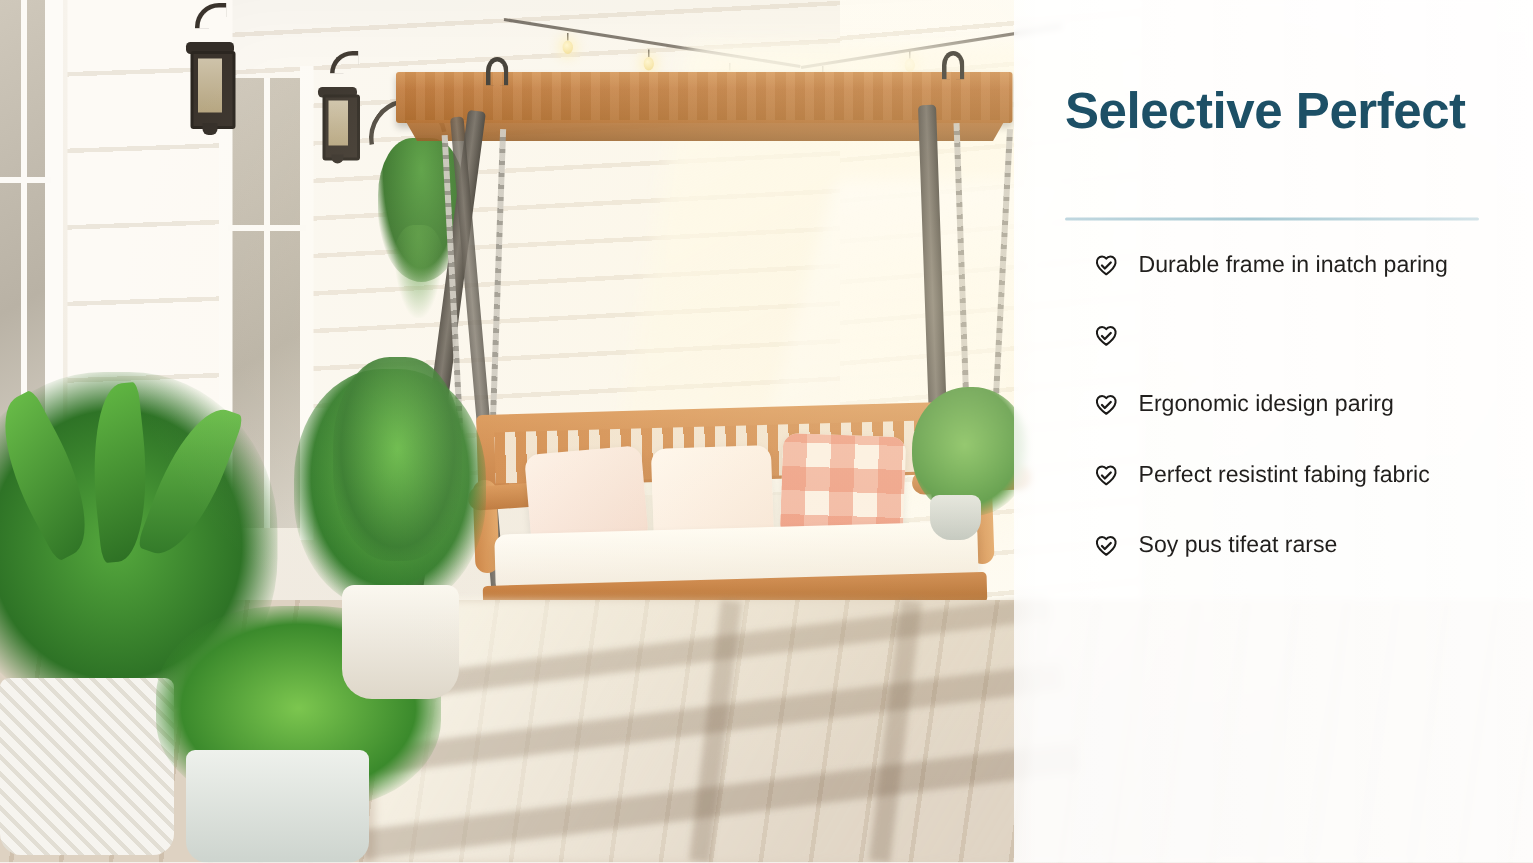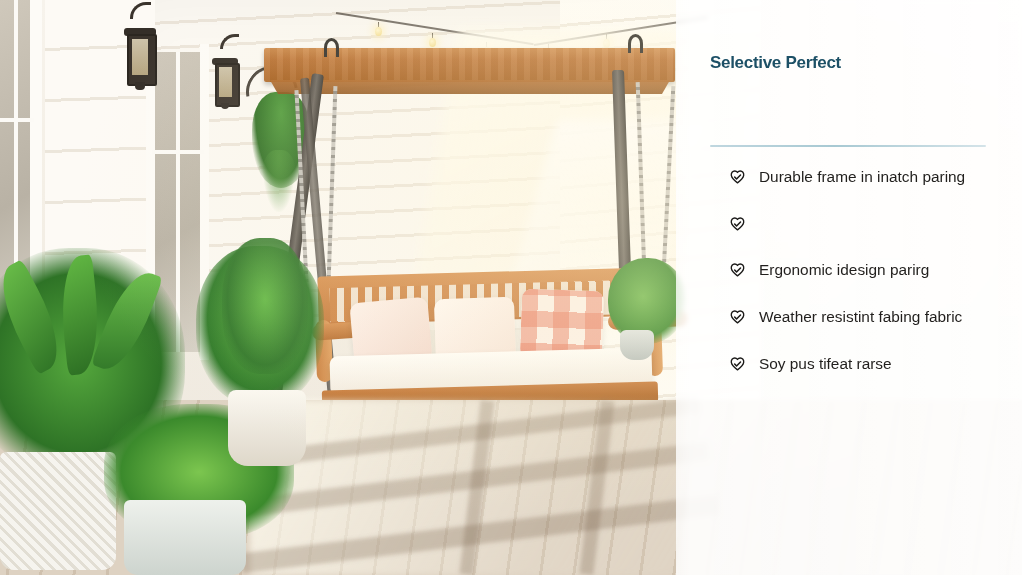--- a/index.html
+++ b/index.html
@@ -187,21 +187,21 @@
   .overlay{
     position:absolute;left:676px;top:0;width:346px;height:575px;
     background:linear-gradient(90deg,rgba(255,255,255,.82) 0px,rgba(255,255,255,.90) 14px,rgba(255,255,255,.93) 100%);
     backdrop-filter:blur(2px);
   }
   .panel-inner{position:absolute;left:34px;top:0;width:300px;height:575px;}
 
   .title{
     position:absolute;left:0;top:52px;width:302px;
     color:#1d5066;
-    font-size:17px;font-weight:bold;line-height:1.32;
+    font-size:34px;font-weight:bold;line-height:1.32;
     letter-spacing:-.3px;
   }
   .divider{
     position:absolute;left:34px;top:145px;width:276px;height:2px;
     background:linear-gradient(90deg,#b9d3dc,#9ec3ce 45%,#cfe0e6);
     border-radius:2px;opacity:.9;
   }
 
   .features{position:absolute;left:18px;top:166px;width:300px;}
   .feature{position:relative;display:flex;align-items:flex-start;gap:12px;margin-bottom:25px;}
@@ -400,21 +400,21 @@
           <span class="ftext">Ergonomic idesign parirg</span>
         </div>
 
         <div class="feature">
           <span class="chk">
             <svg viewBox="0 0 24 24" fill="none">
               <path d="M4.2 9.4c-.5-3.2 1.6-5.6 4.3-5.6 1.5 0 2.7.7 3.5 1.8.8-1.1 2-1.8 3.5-1.8 2.7 0 4.8 2.4 4.3 5.6-.6 3.9-5.4 7.7-7.8 9.4-2.4-1.7-7.2-5.5-7.8-9.4Z" stroke="#1b1a18" stroke-width="1.7" stroke-linejoin="round"></path>
               <path d="M8.4 11.4l2.4 2.5 5-5.1" stroke="#1b1a18" stroke-width="1.9" stroke-linecap="round" stroke-linejoin="round"></path>
             </svg>
           </span>
-          <span class="ftext">Weather resistint fabing fabric</span>
+          <span class="ftext">Perfect resistint fabing fabric</span>
         </div>
 
         <div class="feature">
           <span class="chk">
             <svg viewBox="0 0 24 24" fill="none">
               <path d="M4.2 9.4c-.5-3.2 1.6-5.6 4.3-5.6 1.5 0 2.7.7 3.5 1.8.8-1.1 2-1.8 3.5-1.8 2.7 0 4.8 2.4 4.3 5.6-.6 3.9-5.4 7.7-7.8 9.4-2.4-1.7-7.2-5.5-7.8-9.4Z" stroke="#1b1a18" stroke-width="1.7" stroke-linejoin="round"></path>
               <path d="M8.4 11.4l2.4 2.5 5-5.1" stroke="#1b1a18" stroke-width="1.9" stroke-linecap="round" stroke-linejoin="round"></path>
             </svg>
           </span>
           <span class="ftext">Soy pus tifeat rarse</span>

